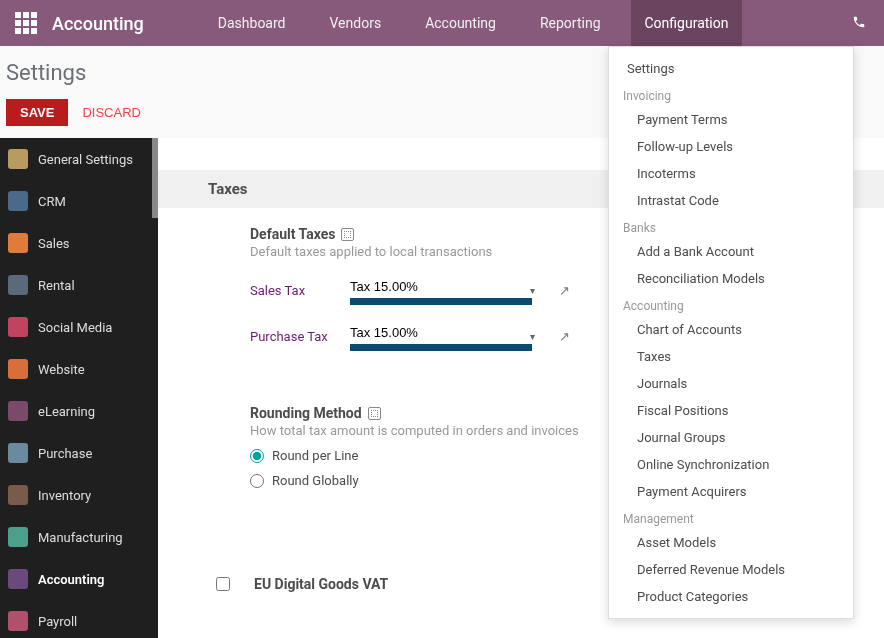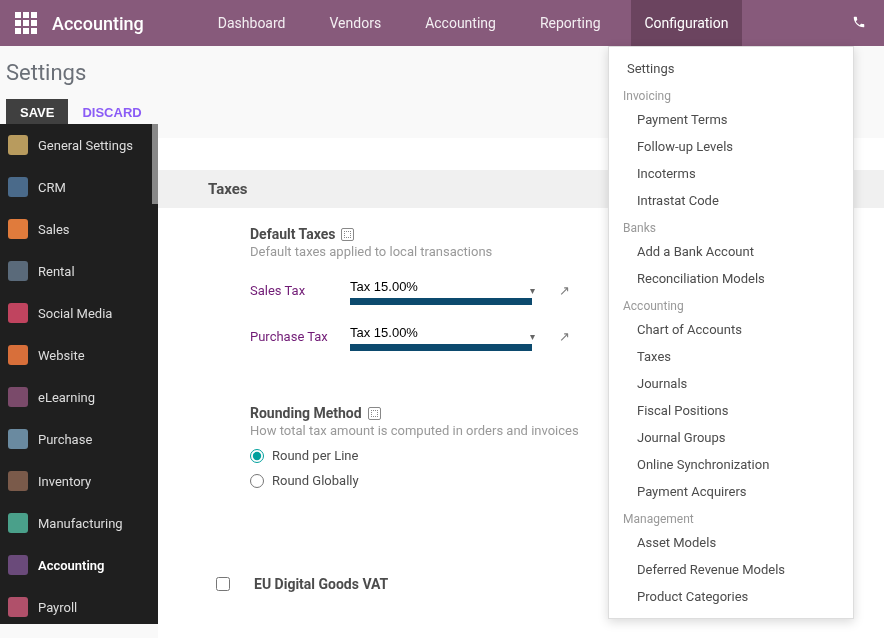--- a/index.html
+++ b/index.html
@@ -12,25 +12,25 @@
 .app-title { font-size: 18px; font-weight: 500; margin-right: 40px; }
 .nav-items { display: flex; gap: 16px; margin-left: 20px;}
 .nav-item { padding: 0 14px; height: 46px; display: flex; align-items: center; font-size: 14px; color: rgba(255,255,255,0.9); cursor: pointer; }
 .nav-item.active { background: #6b445f; color: #fff; }
 .phone-icon { margin-left: auto; margin-right: 10px; font-size: 14px; }
 
 
 .page-header { padding: 14px 0 8px 6px; }
 .page-title { font-size: 22px; color: #6b7078; font-weight: 400; margin-bottom: 14px; }
 .actions { display: flex; gap: 14px; align-items: center; }
-.btn-save { background: #404040; color: #fff; border: none; padding: 6px 14px; font-size: 13px; font-weight: 600; cursor: pointer; }
-.btn-discard { color: #8b5cf6; background: none; border: none; font-size: 13px; font-weight: 700; cursor: pointer; }
-
-
-.sidebar { position: absolute; left: 0; top: 124px; width: 158px; background: #1f1f1f; height: 500px; overflow: hidden; }
+.btn-save { background: #b91c1c; color: #fff; border: none; padding: 6px 14px; font-size: 13px; font-weight: 600; cursor: pointer; }
+.btn-discard { color: #ef4444; background: none; border: none; font-size: 13px; font-weight: 400; cursor: pointer; }
+
+
+.sidebar { position: absolute; left: 0; top: 138px; width: 158px; background: #1f1f1f; height: 500px; overflow: hidden; }
 .sidebar-item { display: flex; align-items: center; padding: 11px 8px; color: #ddd; font-size: 13px; cursor: pointer; gap: 10px; }
 .sidebar-item.active { color: #fff; font-weight: 600; }
 .sidebar-icon { width: 20px; height: 20px; border-radius: 3px; flex-shrink: 0; display: inline-flex; align-items: center; justify-content: center; font-size: 10px; color: #fff; }
 .sidebar-scroll { position: absolute; right: 0; top: 0; width: 6px; height: 80px; background: #888; }
 
 
 .main { position: absolute; left: 158px; top: 138px; right: 0; bottom: 0; overflow: hidden; background: #fff; }
 .section-title { background: #f0f0f0; padding: 10px 50px; font-size: 15px; font-weight: 700; color: #4c4c4c; margin-top: 32px;}
 .setting-block { padding: 18px 50px 10px 92px; }
 .setting-heading { font-size: 14px; font-weight: 700; color: #4c4c4c; display: flex; align-items: center; gap: 6px; }

